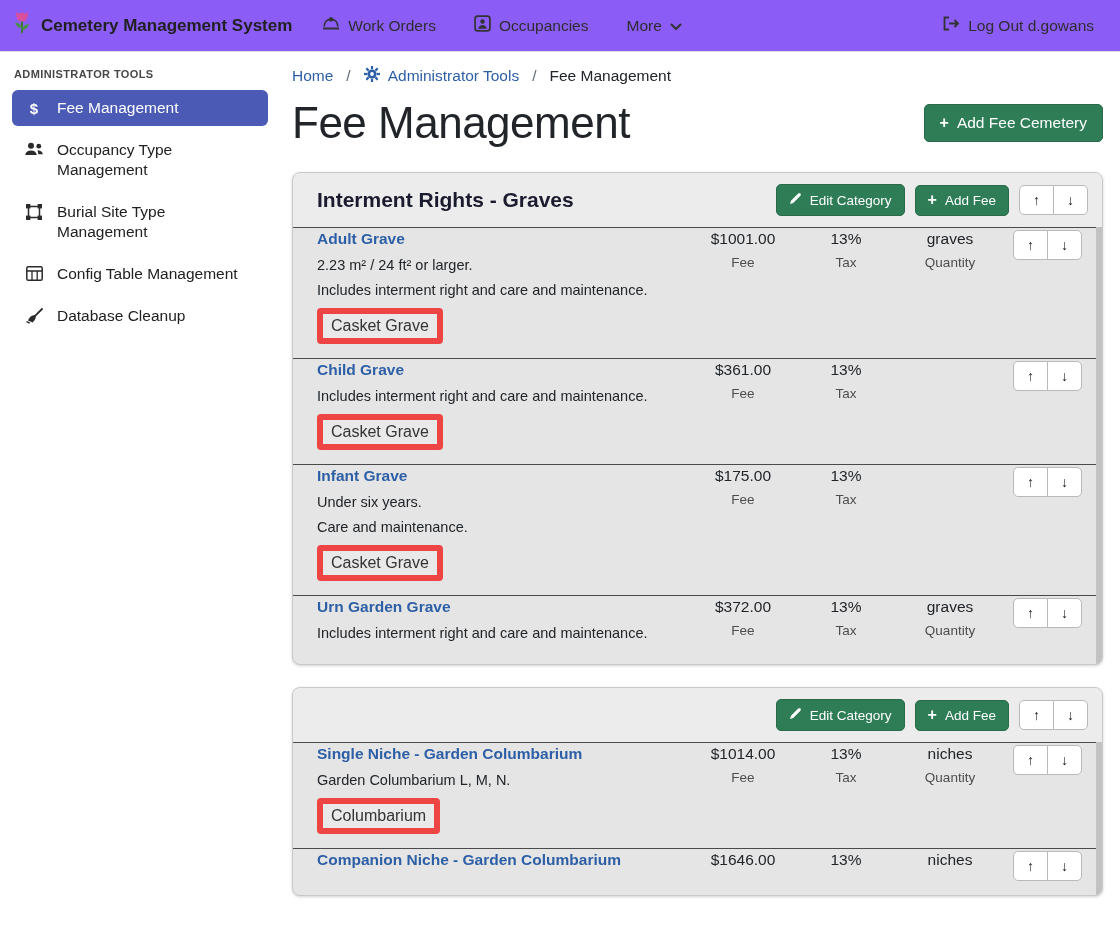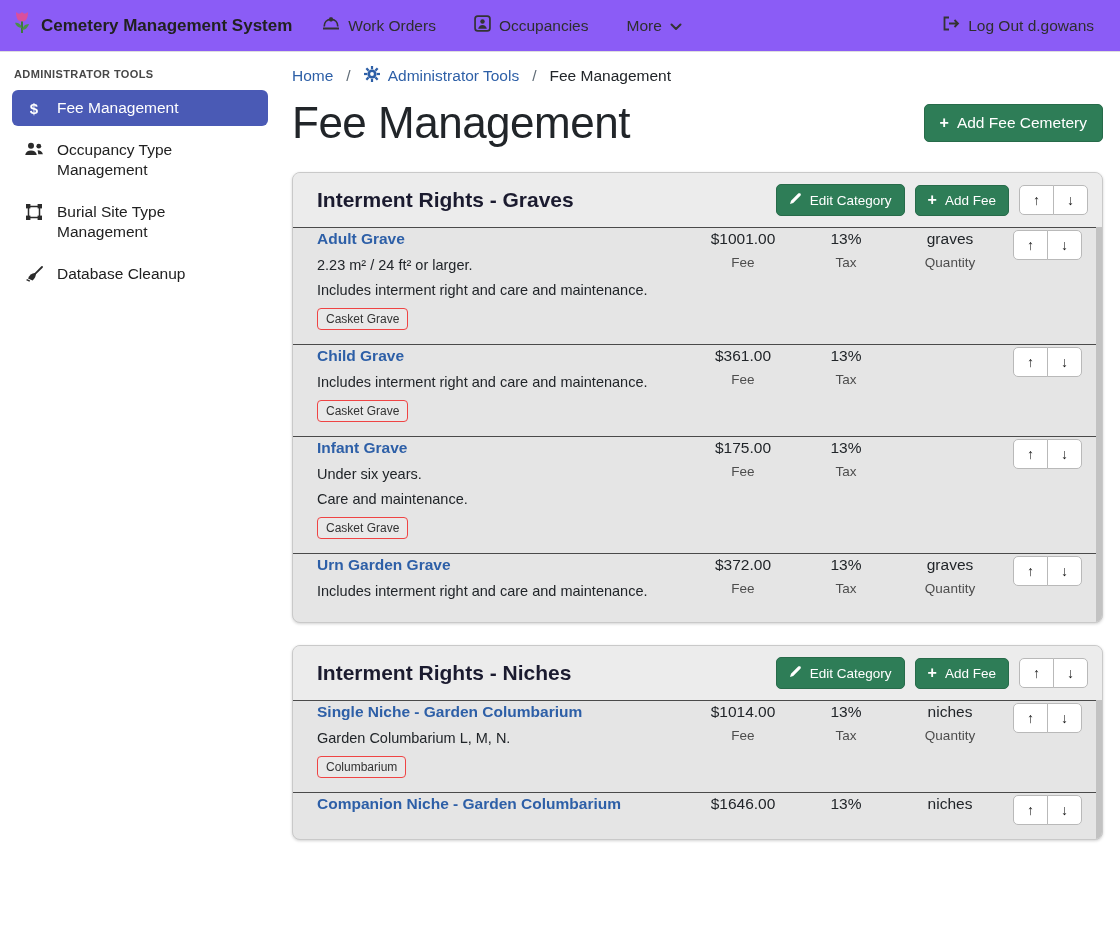--- a/index.html
+++ b/index.html
@@ -56,21 +56,21 @@
   .cat-title { margin:0; font-size:21px; font-weight:700; color:#1b1b2f; }
   .header-actions { margin-left:auto; display:flex; align-items:center; gap:10px; }
 
   .card-body { position:relative; }
   .fake-scrollbar { position:absolute; top:0; right:0; width:6px; height:100%; background:#c2c2c2; }
 
   .fee-row { display:flex; align-items:flex-start; padding:2px 14px 14px 24px; border-top:1px solid #4a4a4a; }
   .fee-main { flex:1; min-width:0; }
   .fee-name { display:inline-block; color:#2d5fa7; font-weight:700; font-size:15.5px; text-decoration:none; cursor:pointer; margin-bottom:9px; }
   .fee-desc { font-size:14.5px; color:#212529; margin-bottom:9px; }
-  .badge { display:inline-block; background:#e9e9e9; border:1px solid #ef4444; border-radius:4px; color:#333; font-size:12px; padding:3px 8px; margin-top:1px; }
+  .badge { display:inline-block; background:#e9e9e9; border:6px solid #ef4444; border-radius:4px; color:#333; font-size:16px; padding:3px 8px; margin-top:1px; }
   .stat { text-align:center; }
   .col-fee { width:106px; }
   .col-tax { width:100px; }
   .col-qty { width:108px; }
   .stat-value { font-size:15.5px; color:#212529; }
   .stat-label { font-size:13.5px; color:#4d4d4d; margin-top:7px; }
   .row-actions { width:84px; display:flex; justify-content:flex-end; padding-right:6px; }
 </style>
 </head>
 <body>
@@ -158,20 +158,29 @@
           <path d="M2.5 2.5 H13.5 V13.5 H2.5 Z" fill="none" stroke="currentColor" stroke-width="1.5"></path>
           <rect x="0" y="0" width="4.4" height="4.4" fill="currentColor"></rect>
           <rect x="11.6" y="0" width="4.4" height="4.4" fill="currentColor"></rect>
           <rect x="0" y="11.6" width="4.4" height="4.4" fill="currentColor"></rect>
           <rect x="11.6" y="11.6" width="4.4" height="4.4" fill="currentColor"></rect>
         </svg>
       </span>
       <span>Burial Site Type Management</span>
     </div>
 
+    <div class="side-item">
+      <span class="sicon">
+        <svg width="17" height="15" viewBox="0 0 17 15">
+          <rect x="0.8" y="0.8" width="15.4" height="13.4" rx="1.5" fill="none" stroke="currentColor" stroke-width="1.5"></rect>
+          <path d="M0.8 5 H16.2 M6 5 V14.2 M11.2 5 V14.2" stroke="currentColor" stroke-width="1.3" fill="none"></path>
+        </svg>
+      </span>
+      <span>Config Table Management</span>
+    </div>
 
     <div class="side-item">
       <span class="sicon">
         <svg width="18" height="16" viewBox="0 0 18 16">
           <path d="M17 1 L9.6 8.4" stroke="currentColor" stroke-width="1.8" stroke-linecap="round" fill="none"></path>
           <path d="M9.9 7 C6.6 7.3 4.5 9 3 12.5 L7.6 14.6 C9.6 12.5 10.9 10.4 10.9 8 Z" fill="currentColor"></path>
           <path d="M1.6 13.6 L4.8 15.2" stroke="currentColor" stroke-width="1.5" fill="none"></path>
         </svg>
       </span>
       <span>Database Cleanup</span>
@@ -372,21 +381,20 @@
       </div>
     </div>
   </div>
 </div>
       <div class="fake-scrollbar"></div>
     </div>
   </section>
 
   <section class="card">
     <div class="card-header">
-      <h2 class="cat-title">Interment Rights - Niches</h2>
       <div class="header-actions">
         <button class="btn btn-green btn-sm">
           <span>
             <svg width="13" height="13" viewBox="0 0 13 13">
               <path d="M1 12 L2 8.8 L9.2 1.6 C9.8 1 10.8 1 11.4 1.6 C12 2.2 12 3.2 11.4 3.8 L4.2 11 Z" fill="#fff"></path>
             </svg>
           </span>
           <span>Edit Category</span>
         </button>
         <button class="btn btn-green btn-sm">

